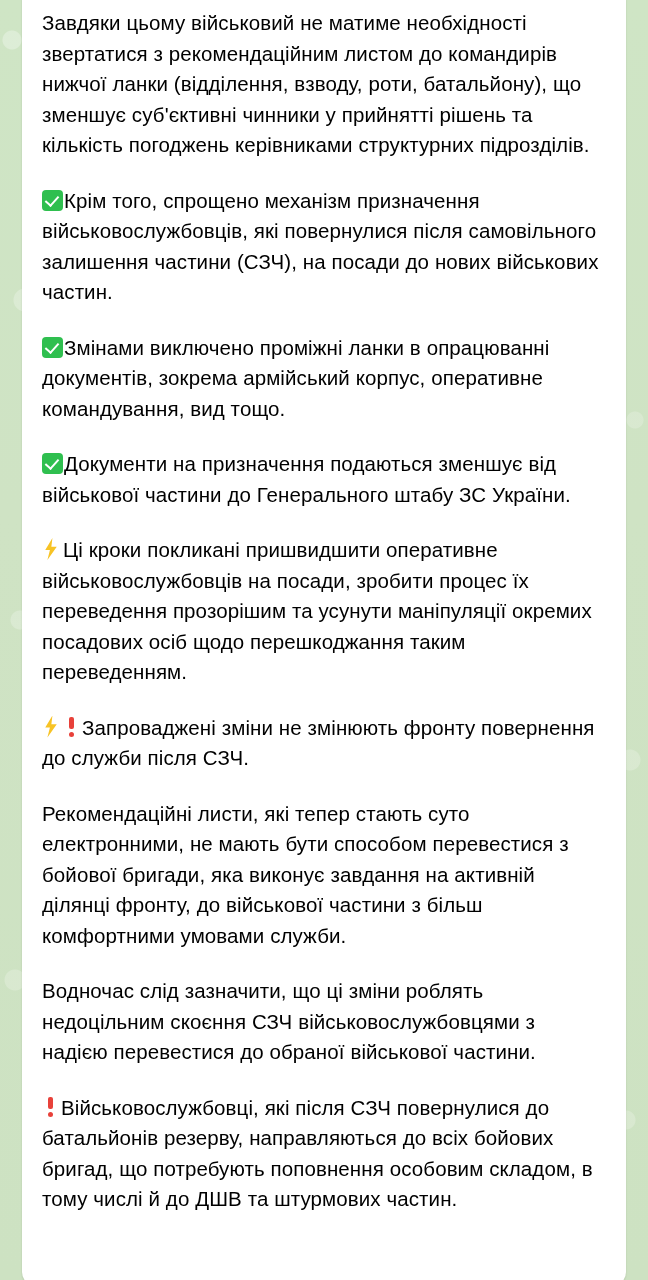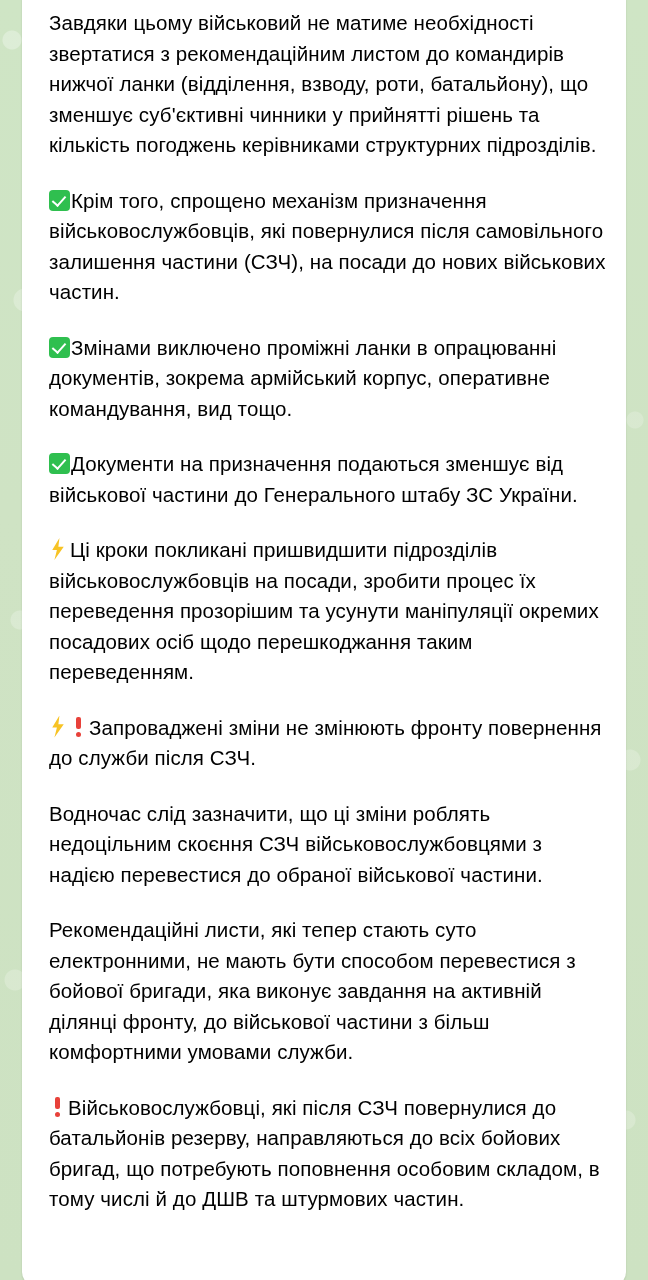--- a/index.html
+++ b/index.html
@@ -49,21 +49,21 @@
     box-sizing: border-box;
   }
   .msg-text {
     color: #000000;
     font-size: 20.5px;
     line-height: 30.5px;
     letter-spacing: 0.1px;
     word-wrap: break-word;
   }
   .para {
-    margin: 0 0 25px 7px;
+    margin: 0 0 25px 0;
   }
   .para:last-child {
     margin-bottom: 0;
   }
   .emoji {
     display: inline-block;
     vertical-align: -3px;
     line-height: 1;
   }
   
@@ -154,33 +154,33 @@
 
       <p class="para">
         <span class="emoji emo-check"></span><span>Змінами виключено проміжні ланки в опрацюванні документів, зокрема армійський корпус, оперативне командування, вид тощо.</span>
       </p>
 
       <p class="para">
         <span class="emoji emo-check"></span><span>Документи на призначення подаються зменшує від військової частини до Генерального штабу ЗС України.</span>
       </p>
 
       <p class="para">
-        <span class="emoji emo-bolt"></span><span>Ці кроки покликані пришвидшити підрозділів військовослужбовців на посади, зробити процес їх переведення прозорішим та усунути маніпуляції окремих посадових осіб щодо перешкоджання таким переведенням.</span>
+        <span class="emoji emo-bolt"></span><span>Ці кроки покликані пришвидшити оперативне військовослужбовців на посади, зробити процес їх переведення прозорішим та усунути маніпуляції окремих посадових осіб щодо перешкоджання таким переведенням.</span>
       </p>
 
       <p class="para">
         <span class="emoji emo-bolt"></span><span class="emoji emo-excl"></span><span>Запроваджені зміни не змінюють фронту повернення до служби після СЗЧ.</span>
       </p>
 
       <p class="para">
-        <span>Водночас слід зазначити, що ці зміни роблять недоцільним скоєння СЗЧ військовослужбовцями з надією перевестися до обраної військової частини.</span>
+        <span>Рекомендаційні листи, які тепер стають суто електронними, не мають бути способом перевестися з бойової бригади, яка виконує завдання на активній ділянці фронту, до військової частини з більш комфортними умовами служби.</span>
       </p>
 
       <p class="para">
-        <span>Рекомендаційні листи, які тепер стають суто електронними, не мають бути способом перевестися з бойової бригади, яка виконує завдання на активній ділянці фронту, до військової частини з більш комфортними умовами служби.</span>
+        <span>Водночас слід зазначити, що ці зміни роблять недоцільним скоєння СЗЧ військовослужбовцями з надією перевестися до обраної військової частини.</span>
       </p>
 
 
       <p class="para">
         <span class="emoji emo-excl"></span><span>Військовослужбовці, які після СЗЧ повернулися до батальйонів резерву, направляються до всіх бойових бригад, що потребують поповнення особовим складом, в тому числі й до ДШВ та штурмових частин.</span>
       </p>
 
     </div>
   </div>
 </div>

